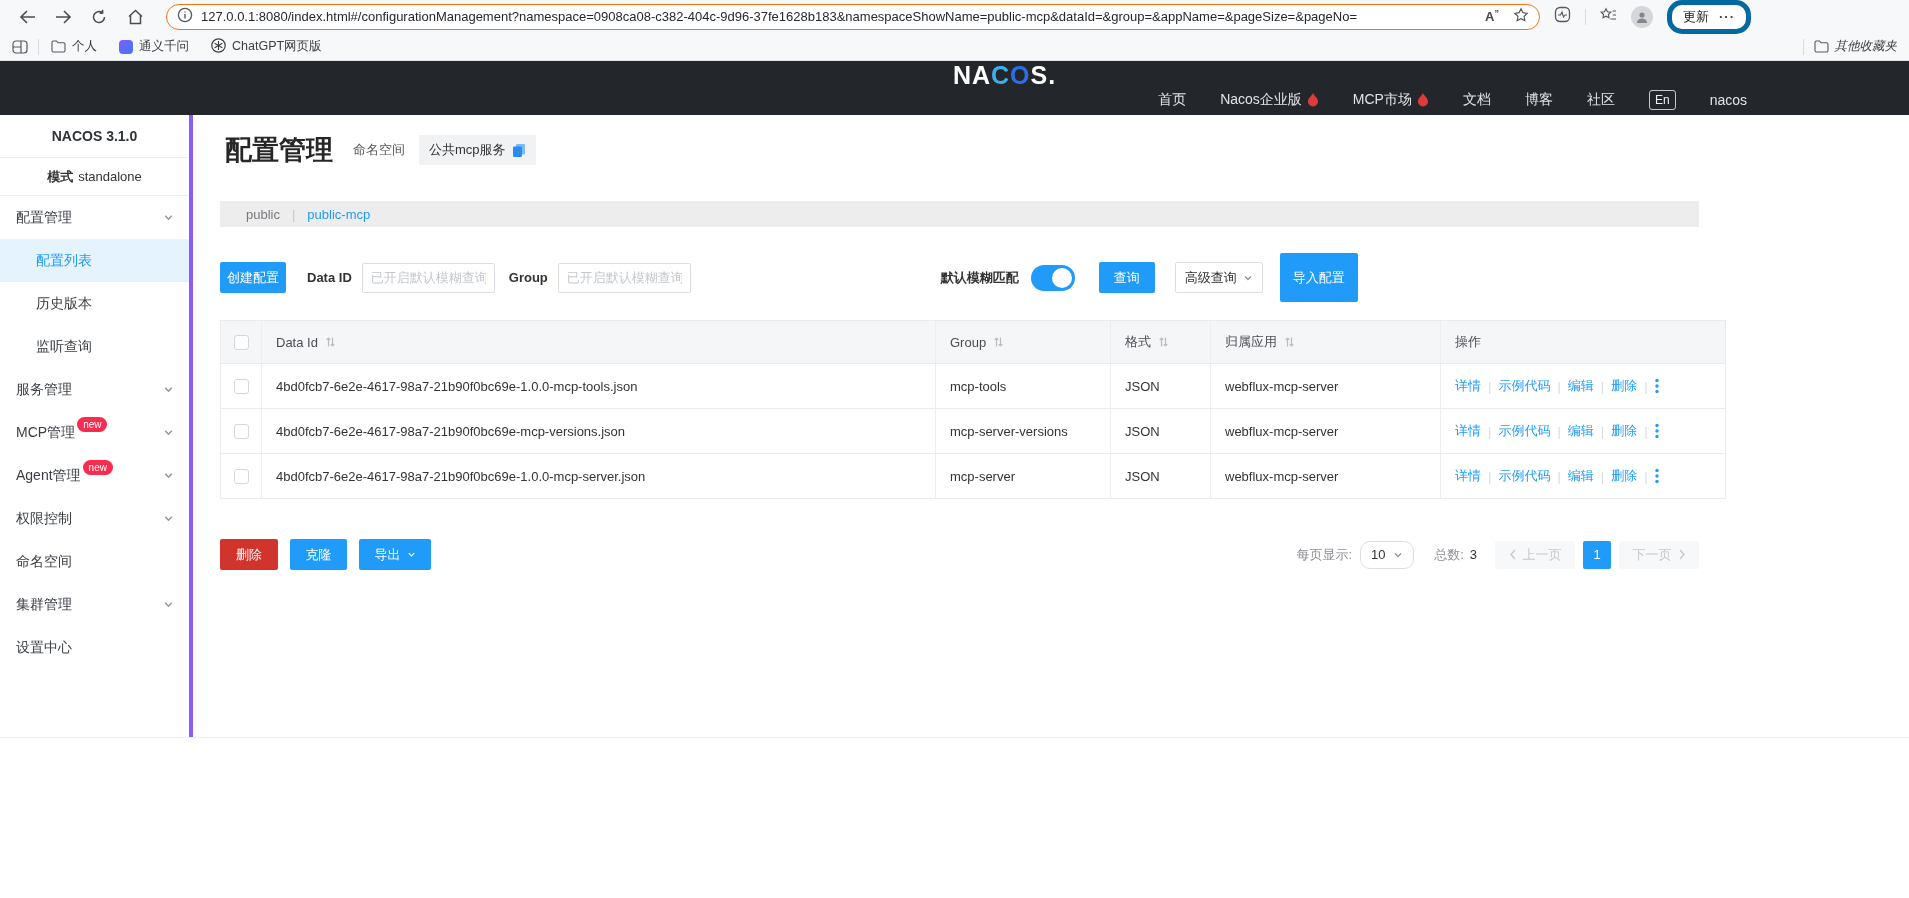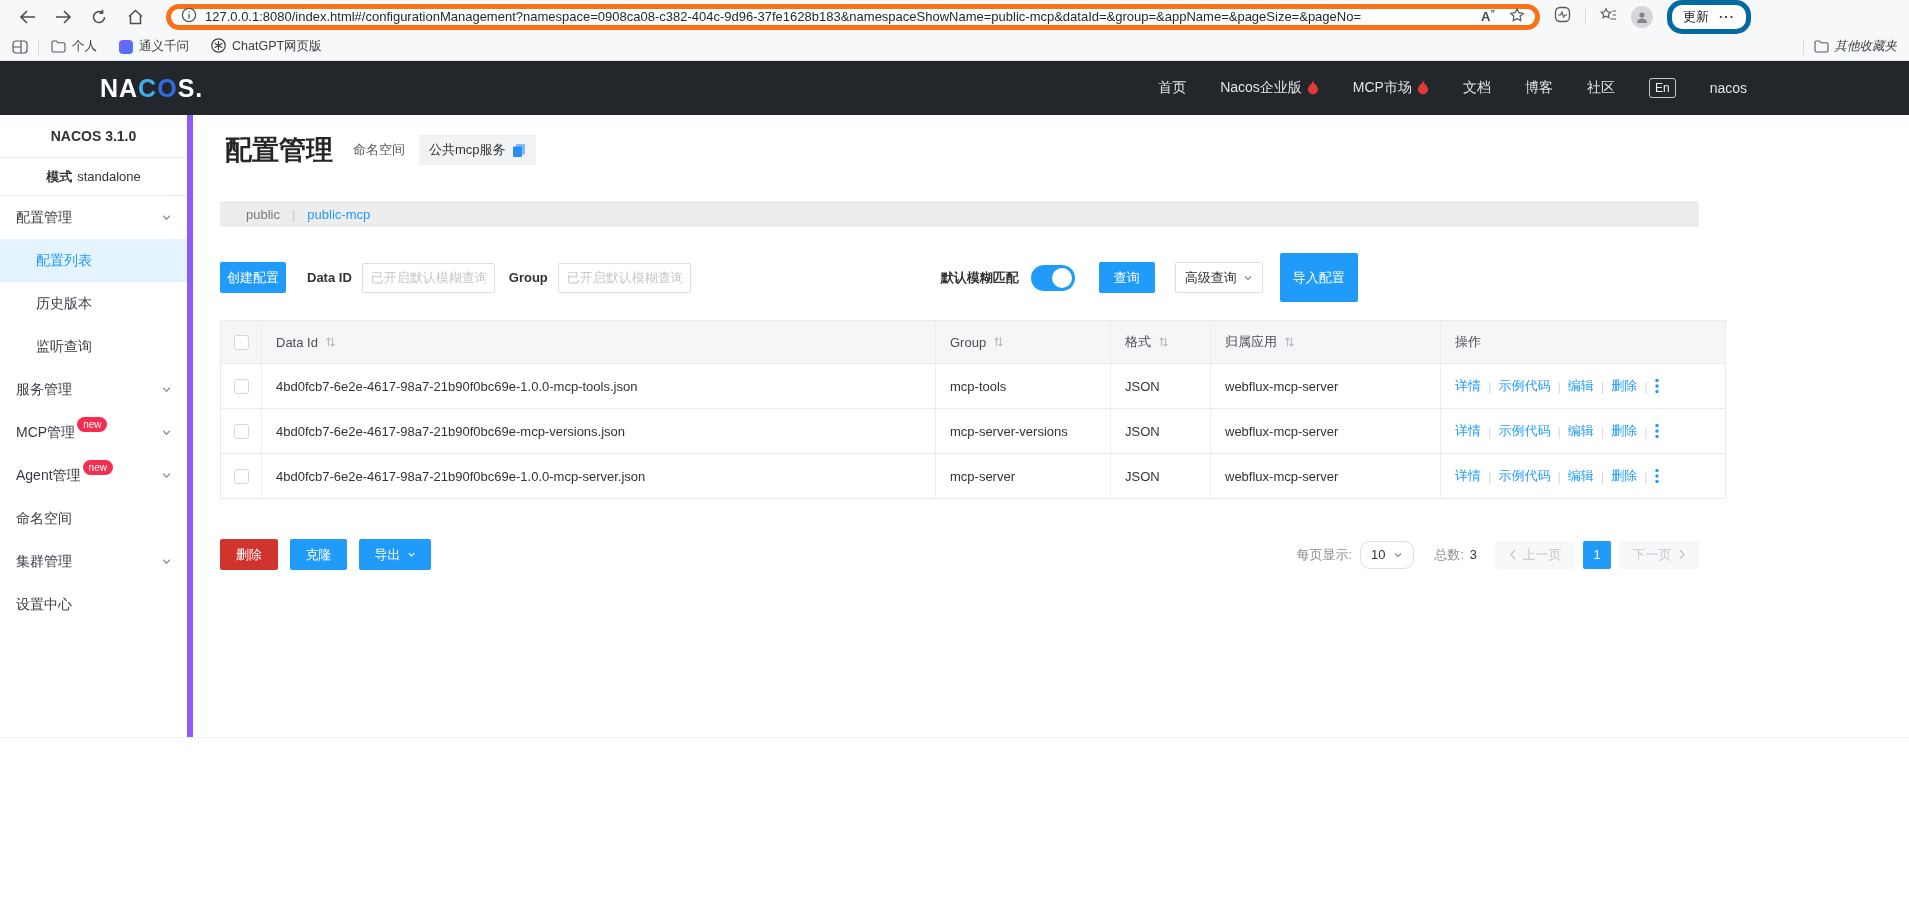--- a/index.html
+++ b/index.html
@@ -3,48 +3,48 @@
 <meta charset="utf-8">
 <style>
   * { margin:0; padding:0; box-sizing:border-box; }
   html,body { width:1909px; height:898px; background:#fff; overflow:hidden;
     font-family:"Liberation Sans","DejaVu Sans",sans-serif; color:#333; }
 
   
   .chrome-row { height:33px; background:#f7f8f9; display:flex; align-items:center; padding:0 12px; }
   .cbtn { width:30px; height:26px; border:0; background:transparent; display:flex; align-items:center; justify-content:center; margin-right:6px; }
   .cbtn svg { display:block; }
-  .url-pill { margin-left:10px; height:26px; flex:0 0 1374px; background:#fff; border:5px solid #f97316;
+  .url-pill { margin-left:10px; height:26px; flex:0 0 1374px; background:#fff; border:1px solid #f97316;
     border-radius:13px; display:flex; align-items:center; padding:0 10px 0 10px; }
   .url-text { font-size:13px; color:#24292e; margin-left:8px; white-space:nowrap; overflow:hidden; }
   .pill-right { margin-left:auto; display:flex; align-items:center; gap:14px; }
   .read-aloud { font-size:13px; color:#45494e; font-weight:700; }
   .read-aloud i { font-style:normal; font-size:9px; vertical-align:super; }
   .chrome-right { margin-left:14px; display:flex; align-items:center; gap:14px; }
   .vsep { width:1px; height:16px; background:#d7dade; }
   .avatar { width:22px; height:22px; border-radius:50%; background:#d4d6d9; display:flex; align-items:center; justify-content:center; }
   .update-pill { display:flex; align-items:center; gap:10px; border:5px solid #0369a1; border-radius:15px;
     padding:3px 11px; font-size:13px; color:#202124; background:#fff; }
   .update-dots { letter-spacing:1px; font-weight:700; color:#3c4043; }
 
   .bookmarks-row { height:28px; background:#f7f8f9; border-bottom:1px solid #e2e4e8; display:flex; align-items:center; padding:0 12px; font-size:12.5px; color:#3c4043; }
   .bm-item { display:flex; align-items:center; gap:6px; margin-right:22px; }
   .bm-right { margin-left:auto; display:flex; align-items:center; gap:10px; }
 
   
-  .nacos-header { height:54px; background:#23272c; display:flex; align-items:center; padding-left:100px; }
+  .nacos-header { height:54px; background:#23272c; display:flex; align-items:center; padding-left:100px;flex-direction:column; }
   .logo { font-size:25px; font-weight:800; letter-spacing:1px; color:#fff; display:flex; }
   .logo .co-c { color:#3ab0ef; } .logo .co-o { color:#2b6fe8; }
   .nacos-nav { margin-left:auto; margin-right:162px; display:flex; align-items:center; gap:34px; }
   .nav-item { display:flex; align-items:center; gap:5px; font-size:14px; color:#e2e4e7; cursor:pointer; white-space:nowrap; }
   .lang-box { font-size:12px; color:#eceef0; border:1px solid rgba(255,255,255,.75); border-radius:3px; padding:2px 5px; }
 
   
   .page-body { display:flex; min-height:623px; border-bottom:1px solid #f1f2f4; align-items:stretch; }
-  .sidebar { flex:none; width:193px; border-right:6px solid #8b5cf6; }
+  .sidebar { flex:none; width:193px; border-right:4px solid #8b5cf6; }
   .sb-version { height:43px; display:flex; align-items:center; justify-content:center; font-size:14px; font-weight:700; color:#2f3338; border-bottom:1px solid #eceef0; }
   .sb-mode { height:38px; display:flex; align-items:center; justify-content:center; font-size:13px; color:#333; gap:5px; border-bottom:1px solid #eceef0; }
   .sb-mode b { font-weight:700; }
   .sb-item { height:43px; display:flex; align-items:center; padding:0 15px 0 16px; font-size:14px; color:#3a3e44; cursor:pointer; }
   .sb-item .chev { margin-left:auto; }
   .sb-child { padding-left:36px; }
   .sb-child.active { background:#e4f3fe; color:#209bfa; }
   .badge-new { background:#f72c50; color:#fff; font-size:10px; line-height:1; padding:3px 6px 2px; border-radius:8px; margin-left:2px; transform:translateY(-8px); }
 
   
@@ -291,20 +291,26 @@
           </svg></span>
     </div>
     <div class="sb-item">
       <span>Agent管理</span>
       <span class="badge-new">new</span>
       <span class="chev"><svg width="11" height="11" viewBox="0 0 10 10">
             <path d="M2 3.5 L5 6.5 L8 3.5" stroke="#8f949b" stroke-width="1.3" fill="none"></path>
           </svg></span>
     </div>
     <div class="sb-item">
+      <span>权限控制</span>
+      <span class="chev"><svg width="11" height="11" viewBox="0 0 10 10">
+            <path d="M2 3.5 L5 6.5 L8 3.5" stroke="#8f949b" stroke-width="1.3" fill="none"></path>
+          </svg></span>
+    </div>
+    <div class="sb-item">
       <span>命名空间</span>
     </div>
     <div class="sb-item">
       <span>集群管理</span>
       <span class="chev"><svg width="11" height="11" viewBox="0 0 10 10">
             <path d="M2 3.5 L5 6.5 L8 3.5" stroke="#8f949b" stroke-width="1.3" fill="none"></path>
           </svg></span>
     </div>
     <div class="sb-item">
       <span>设置中心</span>

